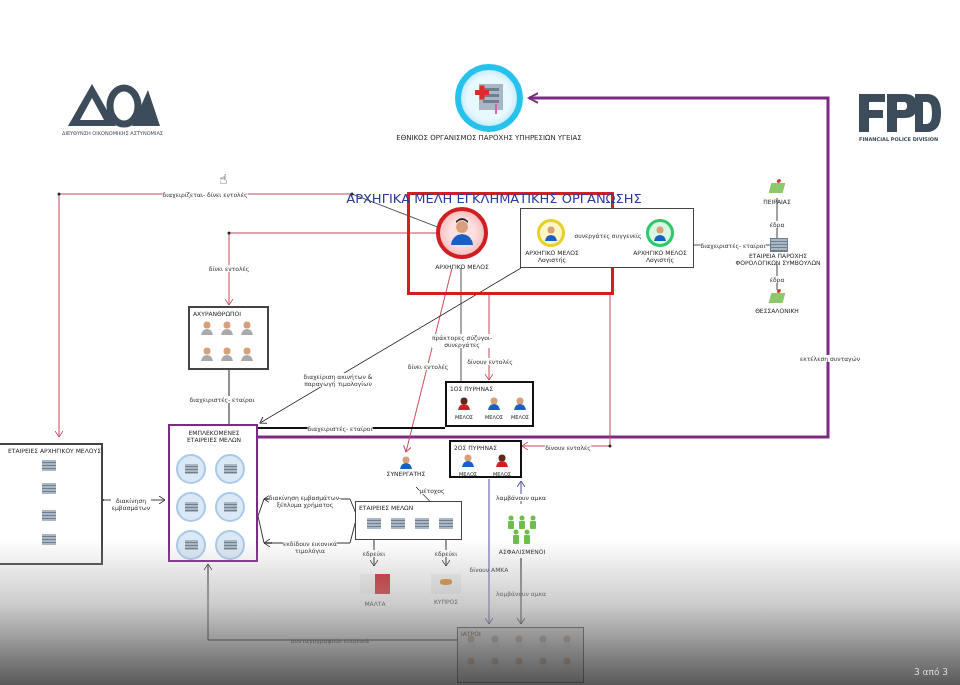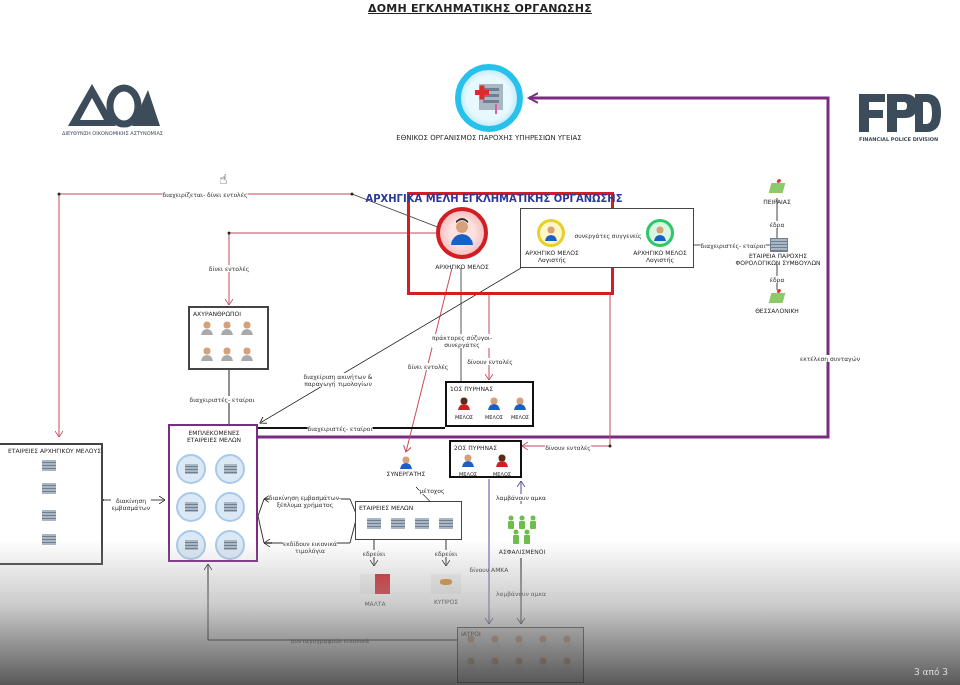--- a/index.html
+++ b/index.html
@@ -18,21 +18,20 @@
   .boxtitle{position:absolute;left:3px;top:2px;font-size:6px;white-space:nowrap;}
   .page-counter{position:absolute;right:12px;bottom:8px;font-size:9px;color:#ddd;}
   .logo-text{position:absolute;font-size:5px;white-space:nowrap;color:#3d4c5a;}
   .cursor{position:absolute;left:219px;top:171px;font-size:14px;}
 </style>
 </head>
 <body>
 
 <div id="stage">
 
-  <div class="title">ΔΟΜΗ ΕΓΚΛΗΜΑΤΙΚΗΣ ΟΡΓΑΝΩΣΗΣ</div>
 
   <svg width="960" height="685" style="position:absolute;left:0;top:0;">
     <defs>
       <marker id="arR" markerWidth="8" markerHeight="8" refX="6" refY="4" orient="auto" markerUnits="userSpaceOnUse">
           <path d="M0,0 L6,4 L0,8" fill="none" stroke="#c44a5a" stroke-width="1"></path>
         </marker>
       <marker id="arK" markerWidth="8" markerHeight="8" refX="6" refY="4" orient="auto" markerUnits="userSpaceOnUse">
           <path d="M0,0 L6,4 L0,8" fill="none" stroke="#333" stroke-width="1"></path>
         </marker>
       <marker id="arB" markerWidth="8" markerHeight="8" refX="6" refY="4" orient="auto" markerUnits="userSpaceOnUse">
@@ -121,21 +120,21 @@
       <rect x="22" y="24" width="16" height="3" fill="#6f7f8f"></rect>
       <rect x="22" y="30" width="16" height="3" fill="#6f7f8f"></rect>
       <rect x="14" y="20" width="14" height="5" fill="#e02a2a"></rect>
       <rect x="18.5" y="15.5" width="5" height="14" fill="#e02a2a"></rect>
       <rect x="34" y="34" width="2" height="10" fill="#e05fa5"></rect>
     </svg>
   </div>
   <div class="caps" style="left:489px;top:135px;font-size:7px;font-weight:normal;">ΕΘΝΙΚΟΣ ΟΡΓΑΝΙΣΜΟΣ ΠΑΡΟΧΗΣ ΥΠΗΡΕΣΙΩΝ ΥΓΕΙΑΣ</div>
 
   <div class="box red" style="left:407px;top:192px;width:207px;height:103px;"></div>
-  <div class="caps" style="left:494px;top:195px;color:#2a3a9a;font-size:10px;font-weight:bold;">ΑΡΧΗΓΙΚΑ ΜΕΛΗ ΕΓΚΛΗΜΑΤΙΚΗΣ ΟΡΓΑΝΩΣΗΣ</div>
+  <div class="caps" style="left:494px;top:195px;color:#2a3a9a;font-size:13px;">ΑΡΧΗΓΙΚΑ ΜΕΛΗ ΕΓΚΛΗΜΑΤΙΚΗΣ ΟΡΓΑΝΩΣΗΣ</div>
 
   <div style="position:absolute;left:436px;top:207px;width:52px;height:52px;border-radius:50%;border:4px solid #d01e22;background:radial-gradient(circle,#fde0e0 40%,#f6b7b7 80%);box-sizing:border-box;">
     <svg width="44" height="44" style="position:absolute;left:0;top:0;">
       <circle cx="22" cy="16" r="6" fill="#d7a07a"></circle>
       <path d="M16,12 Q22,6 28,12 L28,10 Q22,4 16,10 Z" fill="#2a2a2a"></path>
       <path d="M11,34 Q12,24 22,23 Q32,24 33,34 Z" fill="#1a5fc4"></path>
     </svg>
   </div>
   <div class="caps" style="left:462px;top:263px;">ΑΡΧΗΓΙΚΟ ΜΕΛΟΣ</div>
 

